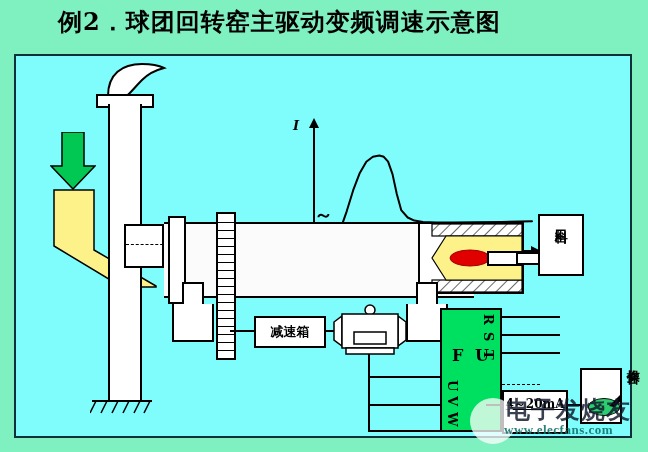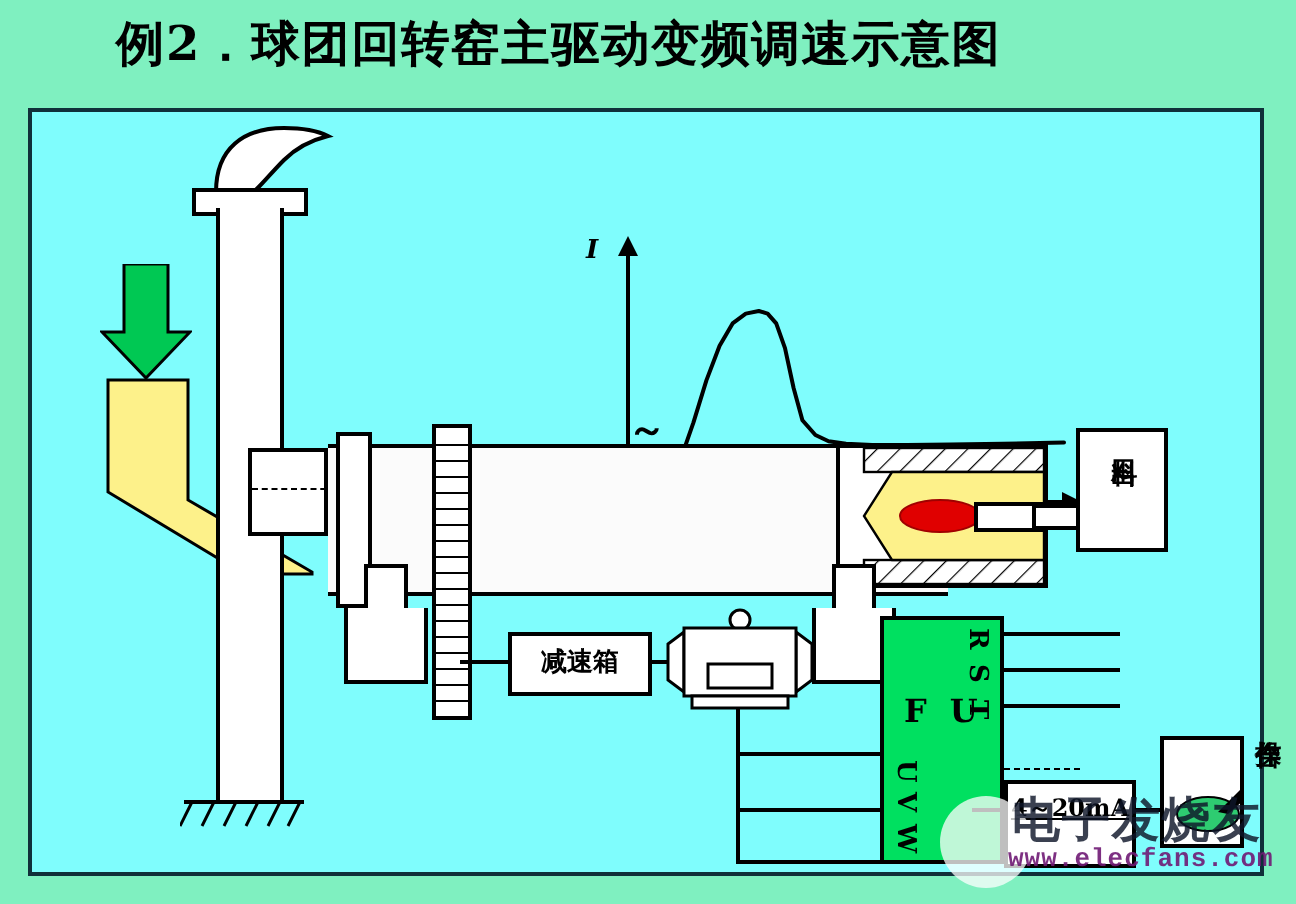--- a/index.html
+++ b/index.html
@@ -115,22 +115,22 @@
   
   #wm { position:absolute; left:470px; top:392px; width:180px; height:58px; pointer-events:none; }
   #wm .wm-text {
     position:absolute; left:36px; top:2px;
     font-family:"DejaVu Serif","Liberation Serif",serif;
     font-size:24px; font-weight:bold; color:#0f172a;
     opacity:0.82; letter-spacing:1px; white-space:nowrap;
   }
   #wm .wm-url {
     position:absolute; left:34px; top:30px;
-    font-family:Liberation Mono, monospace;
-    font-size:13px; font-weight:bold; color:#701a75;
+    font-family:Liberation Serif, serif;
+    font-size:13px; font-weight:bold; color:#0f766e;
     opacity:0.9; letter-spacing:0.5px; white-space:nowrap;
   }
   #wm .wm-circle {
     position:absolute; left:0px; top:6px; width:46px; height:46px;
     background:#ffffff; opacity:0.75; border-radius:50%;
   }
 </style>
 </head>
 <body>
 
@@ -240,21 +240,21 @@
       <div class="vertical-cn" style="font-size:13px; margin:4px 0 0 14px;">出料口</div>
     </div>
 
     <div class="abs support-inner" style="left:166px; top:226px; width:18px; height:46px;"></div>
     <div class="abs support-outer" style="left:156px; top:248px; width:38px; height:36px;"></div>
 
     <div class="abs support-inner" style="left:400px; top:226px; width:18px; height:46px;"></div>
     <div class="abs support-outer" style="left:390px; top:248px; width:38px; height:36px;"></div>
 
     <div class="abs white-box" style="left:238px; top:260px; width:72px; height:32px; border-width:2px;">
-      <div class="cn" style="font-size:13px; text-align:center; line-height:28px;">减速箱</div>
+      <div class="cn" style="font-size:13px; text-align:center; line-height:28px;font-family:Liberation Serif, serif;">减速箱</div>
     </div>
 
     <div class="abs plain-line" style="left:214px; top:274px; width:26px; height:2px;"></div>
 
     <div class="abs plain-line" style="left:308px; top:274px; width:14px; height:2px;"></div>
 
     <div class="abs" style="left:316px; top:248px;">
       <svg width="76" height="54">
 
         <circle cx="38" cy="6" r="5" fill="#ffffff" stroke="#000000" stroke-width="1.5"></circle>

